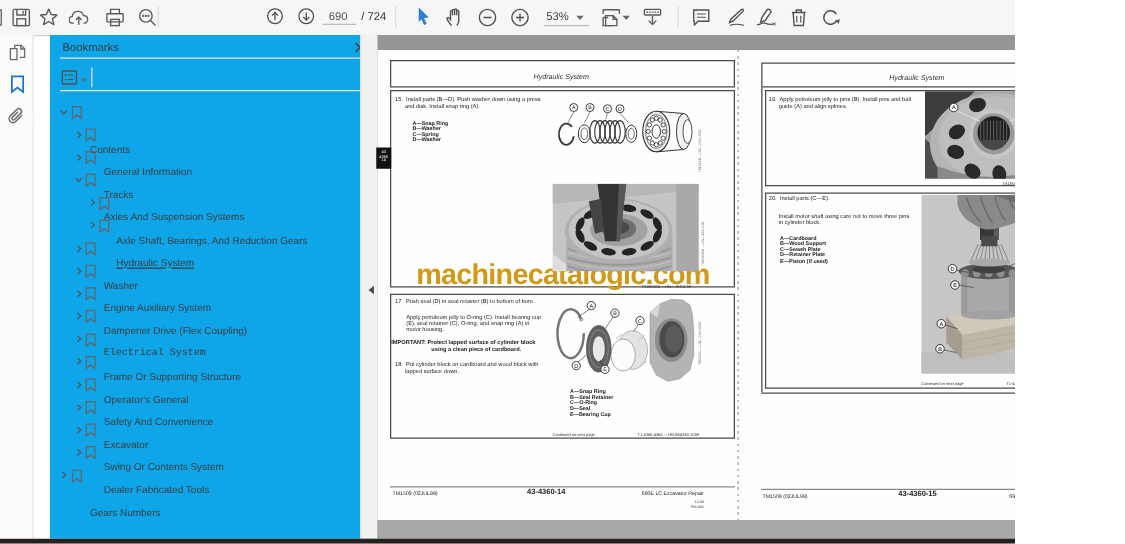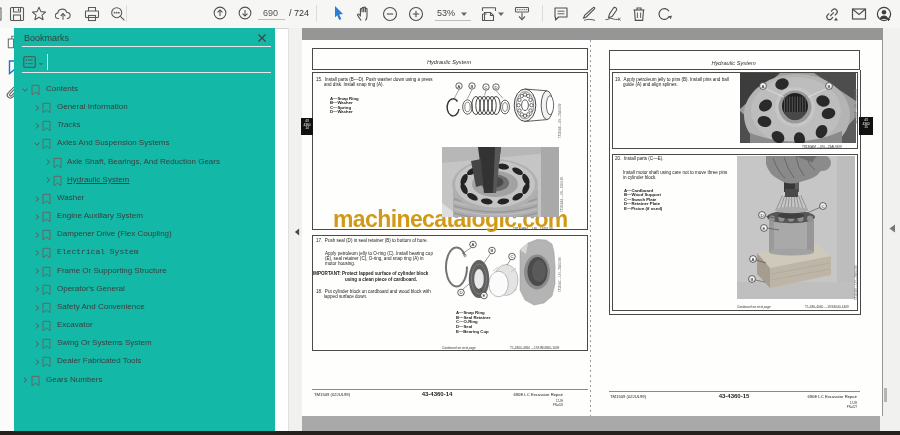--- a/index.html
+++ b/index.html
@@ -1,29 +1,29 @@
 <!DOCTYPE html>
 <html><head>
 <meta charset="utf-8">
 <style>
   html,body{margin:0;padding:0;}
   body{width:900px;height:435px;overflow:hidden;font-family:"Liberation Sans",sans-serif;}
-  #app{position:absolute;top:0;left:0;width:900px;height:435px;background:#fff;overflow:hidden;}
+  #app{position:absolute;top:0;left:0;width:812px;height:435px;background:#fff;overflow:hidden;}
   .abs{position:absolute;}
   
   #toolbar{position:absolute;left:0;top:0;width:900px;height:28px;background:#f6f6f4;border-bottom:1px solid #d2d2d0;}
   .tbi{position:absolute;top:6px;width:16px;height:16px;}
   .tbsep{position:absolute;top:5px;width:1px;height:17px;background:#dcdcda;}
   .tbtxt{position:absolute;font-size:9px;color:#444;}
   
   #rail{position:absolute;left:0;top:28px;width:26px;height:403px;background:#fbfbfa;border-right:1px solid #e3e3e1;}
   
-  #panel{position:absolute;left:14px;top:28px;width:261px;height:403px;background:#14b8a6;}
+  #panel{position:absolute;left:40px;top:28px;width:261px;height:403px;background:#0ea5e9;}
   #panel .hline{position:absolute;left:8px;right:4px;height:1px;background:#e6e6e4;}
-  .row{position:absolute;height:15px;white-space:nowrap;font-size:8px;color:#3d3d3d;}
+  .row{position:absolute;height:15px;white-space:nowrap;font-size:8px;color:#3d3d3d;margin-top:31px;}
   .chev{position:absolute;width:8px;height:8px;}
   .bmk{position:absolute;width:9px;height:12px;}
   
   #gutter{position:absolute;left:288px;top:28px;width:14px;height:403px;background:#f1f1ef;border-left:1px solid #e0e0de;}
   
   #doc{position:absolute;left:302px;top:28px;width:581px;height:403px;background:#969696;}
   #sheet{position:absolute;left:0px;top:12px;width:580px;height:376px;background:#fefefd;}
   #hscroll{position:absolute;left:0px;top:388px;width:578px;height:15px;background:#a9a9a9;}
   #rstrip{position:absolute;left:883px;top:28px;width:17px;height:403px;background:#f1f1ef;}
   #blackbar{position:absolute;left:0;top:431px;width:900px;height:4px;background:#26211d;}
@@ -201,21 +201,21 @@
     <svg class="bmk" style="left:28px;top:74.0px" viewBox="0 0 9 11" fill="none" stroke="#666" stroke-width="1">
           <path d="M1 0.8 h7 v9.4 L4.5 7.6 L1 10.2 Z"></path>
         </svg>
     <div class="row" style="left:43px;top:74.0px;">General Information</div>
     <svg class="chev" style="left:19px;top:93.8px" viewBox="0 0 8 8" fill="none" stroke="#565656" stroke-width="1">
           <path d="M2.9 1.6 L5.6 4 L2.9 6.4"></path>
         </svg>
     <svg class="bmk" style="left:28px;top:92.1px" viewBox="0 0 9 11" fill="none" stroke="#666" stroke-width="1">
           <path d="M1 0.8 h7 v9.4 L4.5 7.6 L1 10.2 Z"></path>
         </svg>
-    <div class="row" style="left:43px;top:92.1px;font-style:italic;">Tracks</div>
+    <div class="row" style="left:43px;top:92.1px;">Tracks</div>
     <svg class="chev" style="left:19px;top:112.0px" viewBox="0 0 8 8" fill="none" stroke="#565656" stroke-width="1">
           <path d="M1.6 2.6 L4 5.2 L6.4 2.6"></path>
         </svg>
     <svg class="bmk" style="left:28px;top:110.3px" viewBox="0 0 9 11" fill="none" stroke="#666" stroke-width="1">
           <path d="M1 0.8 h7 v9.4 L4.5 7.6 L1 10.2 Z"></path>
         </svg>
     <div class="row" style="left:43px;top:110.3px;">Axles And Suspension Systems</div>
     <svg class="chev" style="left:30px;top:130.2px" viewBox="0 0 8 8" fill="none" stroke="#565656" stroke-width="1">
           <path d="M2.9 1.6 L5.6 4 L2.9 6.4"></path>
         </svg>
@@ -285,21 +285,21 @@
     <svg class="bmk" style="left:28px;top:292.0px" viewBox="0 0 9 11" fill="none" stroke="#666" stroke-width="1">
           <path d="M1 0.8 h7 v9.4 L4.5 7.6 L1 10.2 Z"></path>
         </svg>
     <div class="row" style="left:43px;top:292.0px;">Excavator</div>
     <svg class="chev" style="left:19px;top:311.9px" viewBox="0 0 8 8" fill="none" stroke="#565656" stroke-width="1">
           <path d="M2.9 1.6 L5.6 4 L2.9 6.4"></path>
         </svg>
     <svg class="bmk" style="left:28px;top:310.2px" viewBox="0 0 9 11" fill="none" stroke="#666" stroke-width="1">
           <path d="M1 0.8 h7 v9.4 L4.5 7.6 L1 10.2 Z"></path>
         </svg>
-    <div class="row" style="left:43px;top:310.2px;">Swing Or Systems System</div>
+    <div class="row" style="left:43px;top:310.2px;">Swing Or Contents System</div>
     <svg class="chev" style="left:19px;top:330.09999999999997px" viewBox="0 0 8 8" fill="none" stroke="#565656" stroke-width="1">
           <path d="M2.9 1.6 L5.6 4 L2.9 6.4"></path>
         </svg>
     <svg class="bmk" style="left:28px;top:328.4px" viewBox="0 0 9 11" fill="none" stroke="#666" stroke-width="1">
           <path d="M1 0.8 h7 v9.4 L4.5 7.6 L1 10.2 Z"></path>
         </svg>
     <div class="row" style="left:43px;top:328.4px;text-align:center;">Dealer Fabricated Tools</div>
     <svg class="chev" style="left:7px;top:348.2px" viewBox="0 0 8 8" fill="none" stroke="#565656" stroke-width="1">
           <path d="M2.9 1.6 L5.6 4 L2.9 6.4"></path>
         </svg>

